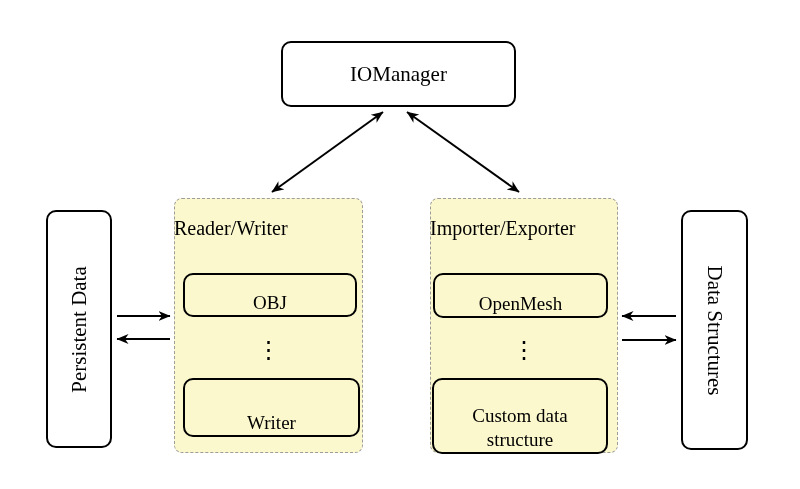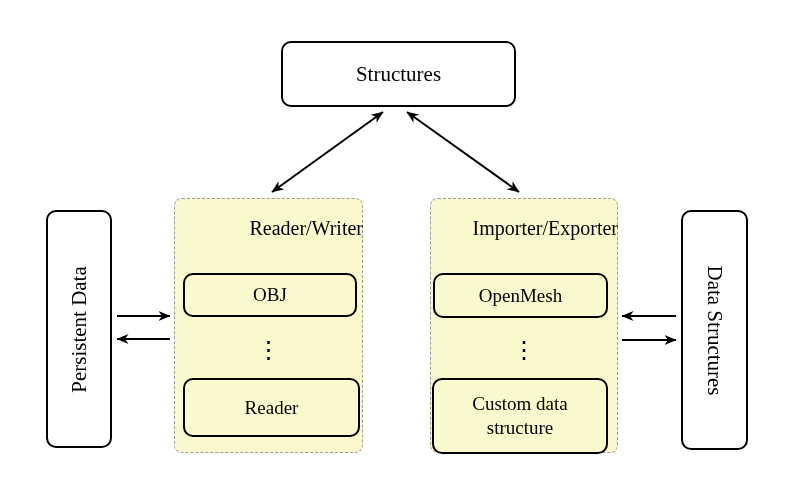--- a/index.html
+++ b/index.html
@@ -37,34 +37,34 @@
   
   .group {
     background: var(--group-fill, #fcf8ce);
     border: 1.6px dashed var(--group-border, #9c9c9c);
     border-radius: 8px;
   }
   #group-reader-writer { left: 174px; top: 198px; width: 189px; height: 255px; }
   #group-importer-exporter { left: 430px; top: 198px; width: 188px; height: 255px; }
 
   .group-title {
-    text-align: right;
+    text-align: left;
     font-size: 20px;
     line-height: 26px;
   }
   #title-reader-writer { left: 174px; top: 215px; width: 189px; }
   #title-importer-exporter { left: 430px; top: 215px; width: 188px; }
 
   
   .item {
     background: var(--group-fill, #fcf8ce);
     border: 2.8px solid var(--line, #000000);
     border-radius: 10px;
     display: flex;
-    align-items: center;
+    align-items: flex-end;
     justify-content: center;
     text-align: center;
     font-size: 19px;
     line-height: 24px;
   }
   #item-obj { left: 183px; top: 273px; width: 174px; height: 44px; }
   #item-custom-file { left: 183px; top: 378px; width: 177px; height: 59px; }
   #item-openmesh { left: 433px; top: 273px; width: 175px; height: 45px; }
   #item-custom-data { left: 432px; top: 378px; width: 176px; height: 76px; }
 
@@ -91,40 +91,40 @@
     fill: var(--line, #000000);
     stroke: none;
   }
 </style>
 </head>
 <body>
 
 <div id="canvas">
 
   <div class="abs node" id="iomanager">
-    <span>Structures</span>
+    <span>IOManager</span>
   </div>
 
   <div class="abs node" id="persistent-data">
     <span class="vlabel rot-ccw">Persistent Data</span>
   </div>
 
   <div class="abs node" id="data-structures">
     <span class="vlabel rot-cw">Data Structures</span>
   </div>
 
   <div class="abs group" id="group-reader-writer"></div>
   <div class="abs group-title" id="title-reader-writer">Reader/Writer</div>
   <div class="abs item" id="item-obj">
     <span>OBJ</span>
   </div>
   <div class="abs ellipsis" id="ellipsis-left">⋮</div>
   <div class="abs item" id="item-custom-file">
     <span>
-      <span>Reader</span><br>
+      <span>Writer</span><br>
     </span>
   </div>
 
   <div class="abs group" id="group-importer-exporter"></div>
   <div class="abs group-title" id="title-importer-exporter">Importer/Exporter</div>
   <div class="abs item" id="item-openmesh">
     <span>OpenMesh</span>
   </div>
   <div class="abs ellipsis" id="ellipsis-right">⋮</div>
   <div class="abs item" id="item-custom-data">

